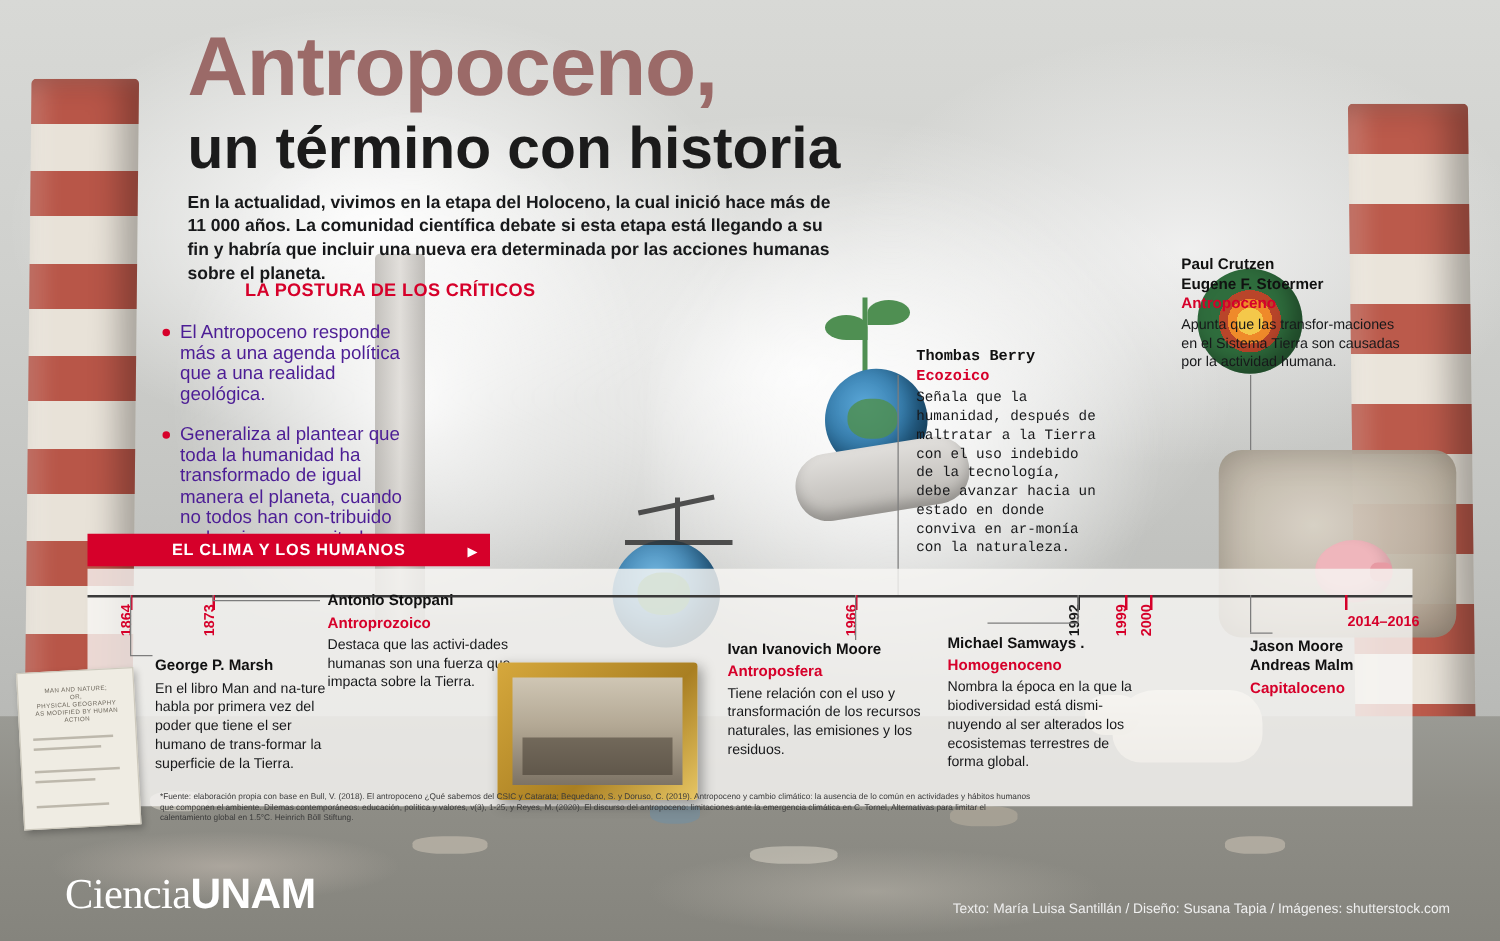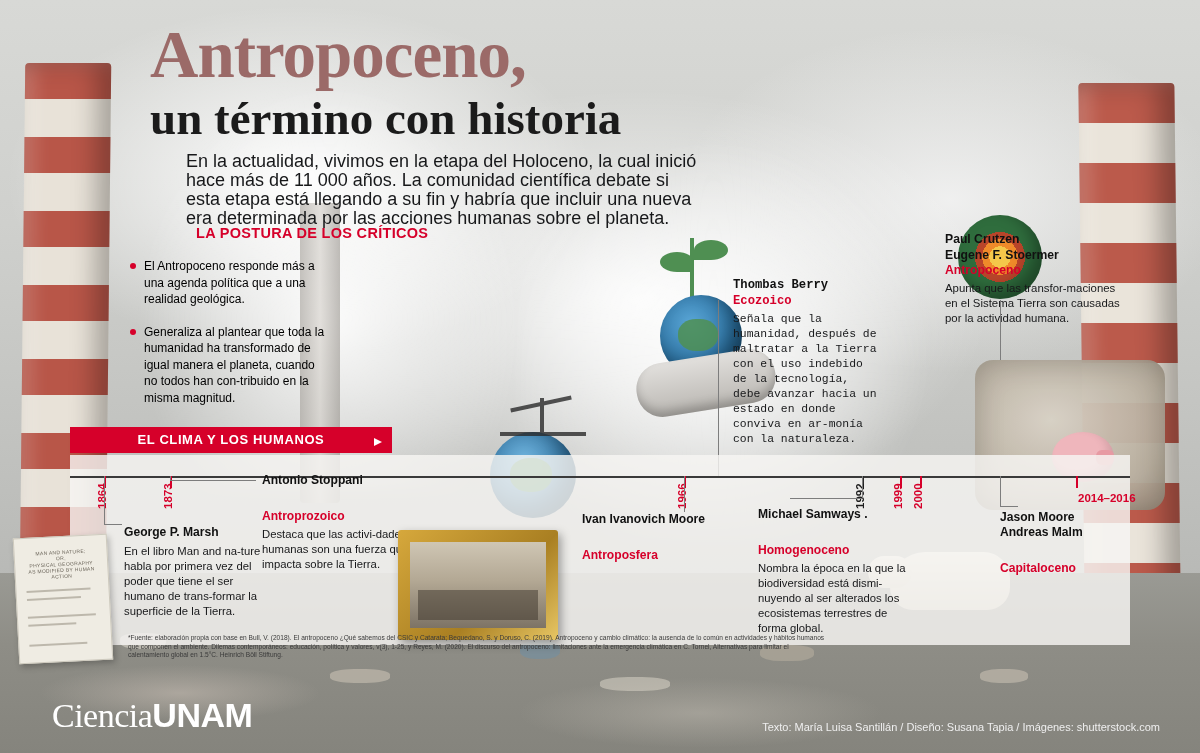--- a/index.html
+++ b/index.html
@@ -57,54 +57,54 @@
   }
   .ch-mid{
     left:300px;bottom:250px;width:40px;height:300px;
     background:linear-gradient(90deg,#9a958e,#cfcac3,#8e8982);
     opacity:.55;
   }
 
   
   .headline{
     position:absolute;left:150px;top:18px;width:700px;
-    font-family:Liberation Serif, serif;
+    font-family:Liberation Sans, sans-serif;
   }
   .headline .l1{
     font-size:67px;line-height:72px;font-weight:bold;color:#9b6a68;letter-spacing:-1px;
   }
   .headline .l2{
     font-size:47px;line-height:52px;font-weight:bold;color:#1b1b1b;margin-top:2px;
   }
 
   .intro{
     position:absolute;left:150px;top:152px;width:520px;
-    font-size:18px;line-height:19px;font-weight:normal;color:#17181a;margin-left:36px;
+    font-size:14px;line-height:19px;font-weight:bold;color:#17181a;
   }
 
   .critics-title{
     position:absolute;left:196px;top:225px;
     color:#d6002a;font-weight:bold;font-size:14.5px;letter-spacing:.3px;
   }
 
   .critics{position:absolute;left:130px;top:258px;width:540px;display:flex;gap:22px;}
   .crit-col{width:195px;}
   .bullet-item{position:relative;padding-left:14px;margin-bottom:16px;
-    font-size:12px;line-height:16.5px;color:#000000;}
+    font-size:15px;line-height:16.5px;color:#4c1d95;}
   .bullet-item:before{
     content:"";position:absolute;left:0;top:5px;width:6px;height:6px;border-radius:50%;
     background:#d6002a;
   }
 
   
   .note{position:absolute;font-size:11.4px;line-height:15px;color:#17181a;}
   .note .nm{font-weight:bold;font-size:12.2px;line-height:15.5px;color:#111;}
   .note .term{color:#d6002a;font-weight:bold;font-size:12.2px;margin-bottom:3px;}
 
-  .crutzen{left:945px;top:204px;width:175px;margin-top:28px;}
+  .crutzen{left:945px;top:204px;width:175px;}
   .berry{left:733px;top:278px;width:150px;font-family:Liberation Mono, monospace;}
 
   
   .globe{position:absolute;border-radius:50%;}
   .globe-core{
     left:958px;top:215px;width:84px;height:84px;
     background:
       radial-gradient(circle at 50% 50%, #f4c84a 0 18%, #ef8a2a 18% 30%, #b9452a 30% 42%, #2f6d3d 42% 100%);
     box-shadow:inset -8px -8px 16px rgba(0,0,0,.35);
   }
@@ -191,21 +191,21 @@
   .year{
     position:absolute;font-size:11.5px;font-weight:bold;color:#d6002a;
     transform:rotate(-90deg);transform-origin:left bottom;white-space:nowrap;
   }
   .year.black{color:#1d1d1d;}
   .leader{position:absolute;background:#7d7d7d;width:1px;}
   .leader-h{position:absolute;background:#7d7d7d;height:1px;}
 
   .tl-note{position:absolute;width:150px;font-size:11.3px;line-height:15px;color:#17181a;}
   .tl-note .nm{font-weight:bold;font-size:12.1px;line-height:15px;color:#111;}
-  .tl-note .term{color:#d6002a;font-weight:bold;font-size:12.1px;margin:21px 0 3px;}
+  .tl-note .term{color:#d6002a;font-weight:bold;font-size:12.1px;margin:3px 0 3px;}
 
   
   .book{
     position:absolute;left:16px;top:536px;width:92px;height:124px;
     background:#efece3;border:1px solid #cdc9bd;transform:rotate(-3deg);
     box-shadow:2px 3px 6px rgba(0,0,0,.25);
   }
   .book .bl{position:absolute;left:10px;height:2px;background:#bdb8ac;}
   .book .bt{position:absolute;left:10px;right:10px;top:12px;font-size:5px;color:#6d675c;text-align:center;letter-spacing:.3px;}
 
@@ -357,20 +357,21 @@
 
 <div class="tl-note" style="left:262px;top:473px;width:150px;">
   <div class="nm">Antonio Stoppani</div>
   <div class="term">Antroprozoico</div>
   <div>Destaca que las activi-dades humanas son una fuerza que impacta sobre la Tierra.</div>
 </div>
 
 <div class="tl-note" style="left:582px;top:512px;width:160px;">
   <div class="nm">Ivan Ivanovich Moore</div>
   <div class="term">Antroposfera</div>
+  <div>Tiene relación con el uso y transformación de los recursos naturales, las emisiones y los residuos.</div>
 </div>
 
 <div class="tl-note" style="left:758px;top:507px;width:160px;">
   <div class="nm">Michael Samways .</div>
   <div class="term">Homogenoceno</div>
   <div>Nombra la época en la que la biodiversidad está dismi-nuyendo al ser alterados los ecosistemas terrestres de forma global.</div>
 </div>
 
 <div class="tl-note" style="left:1000px;top:510px;width:150px;">
   <div class="nm" style="white-space:pre-line">Jason Moore

